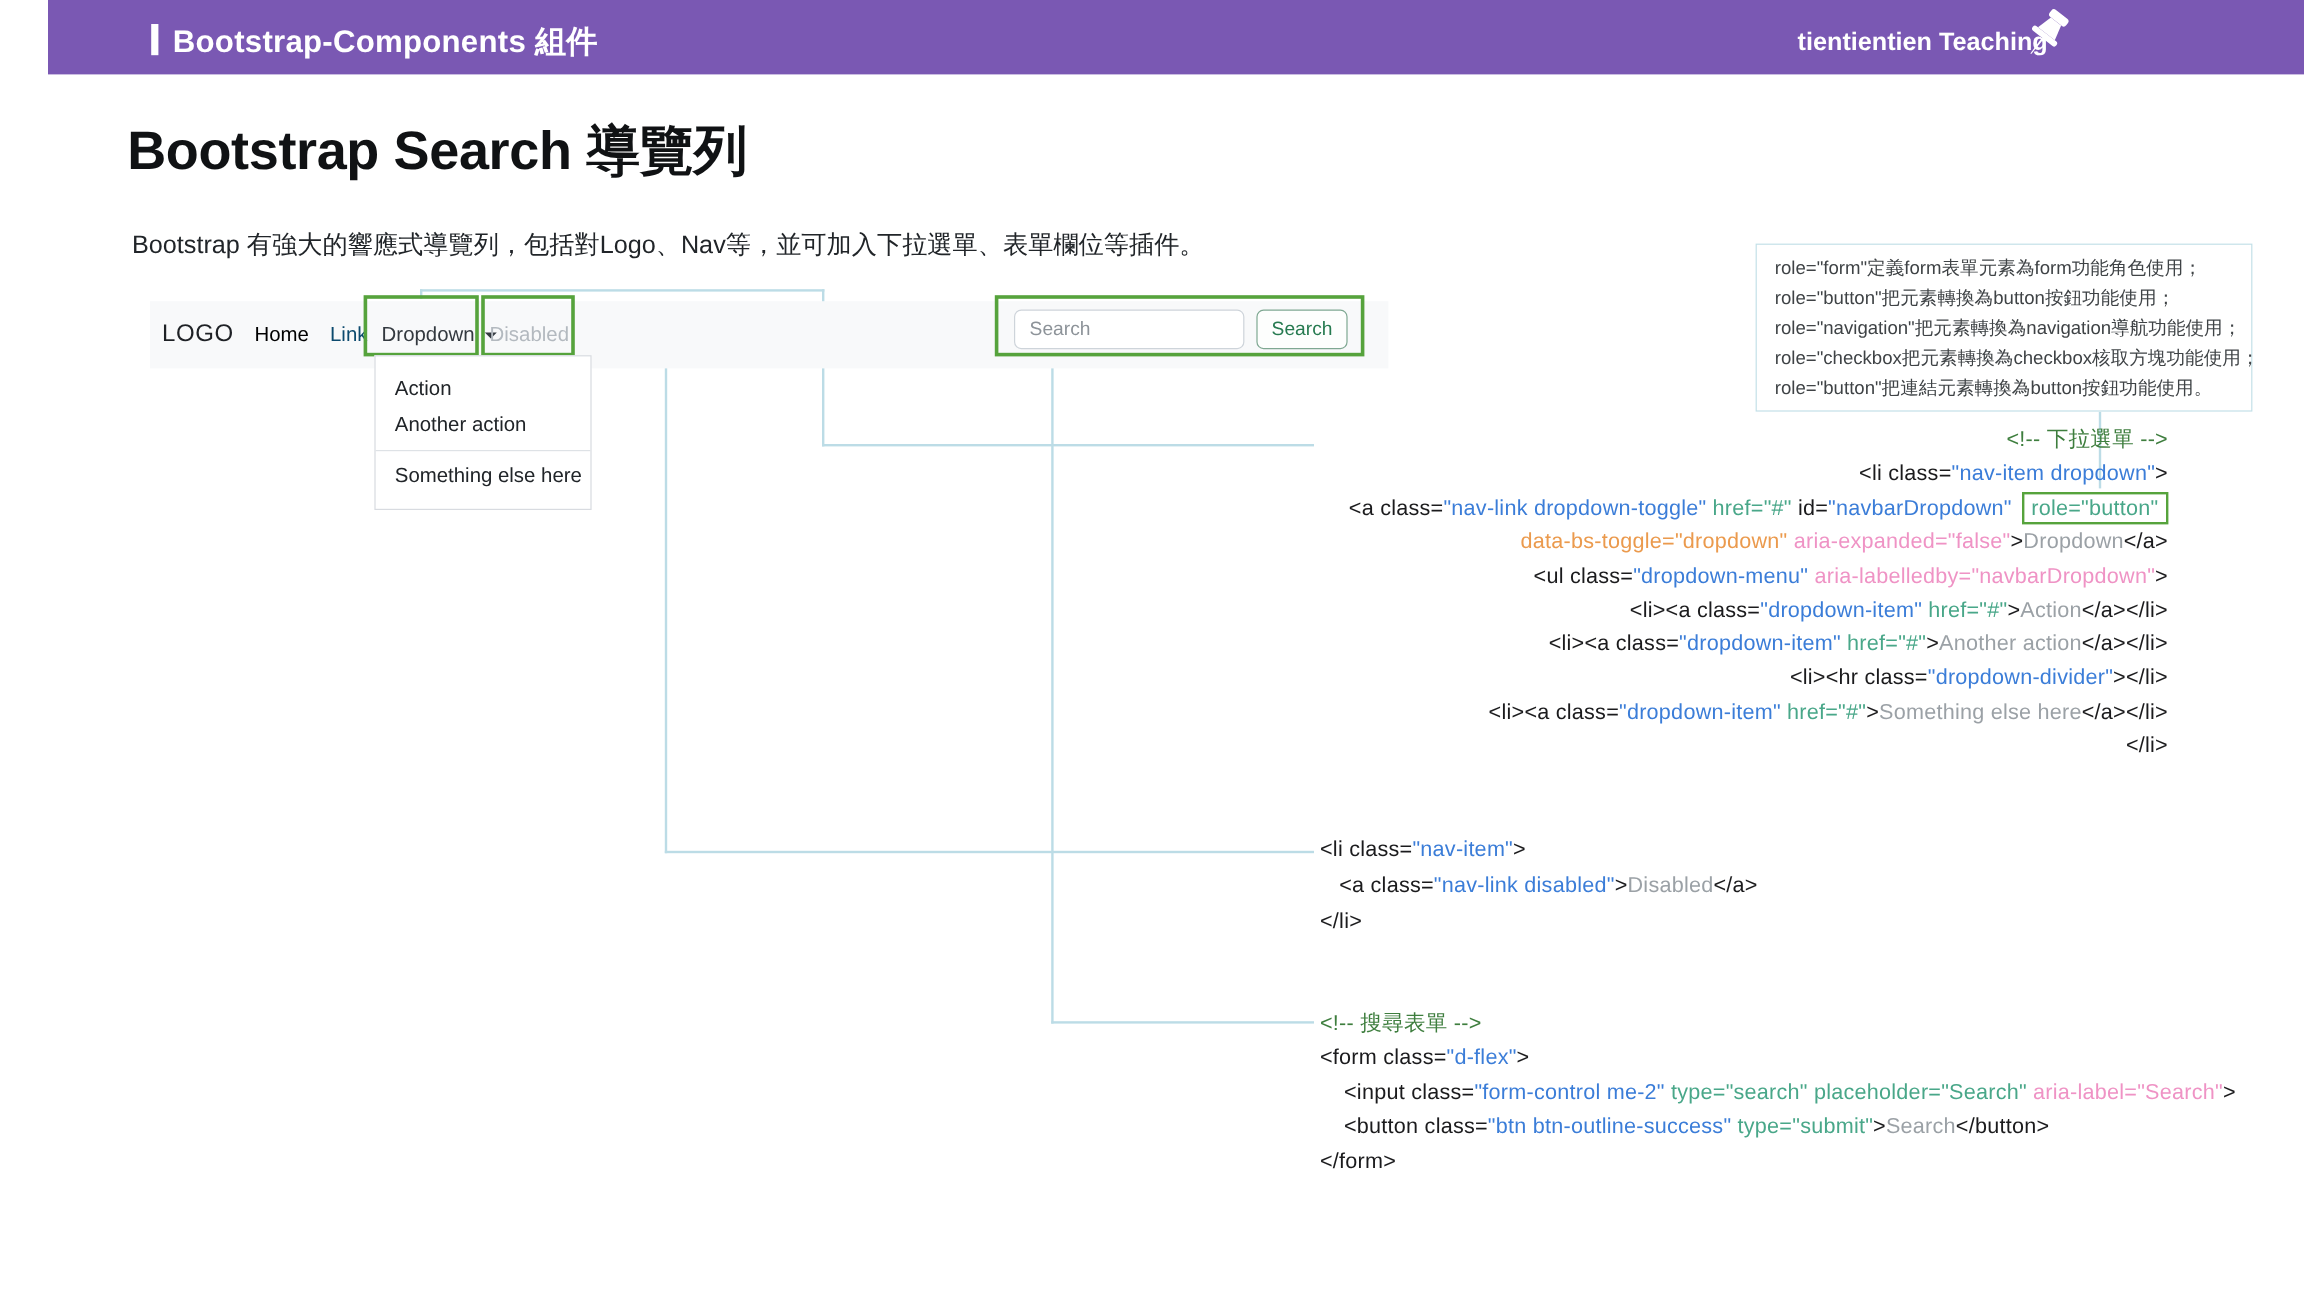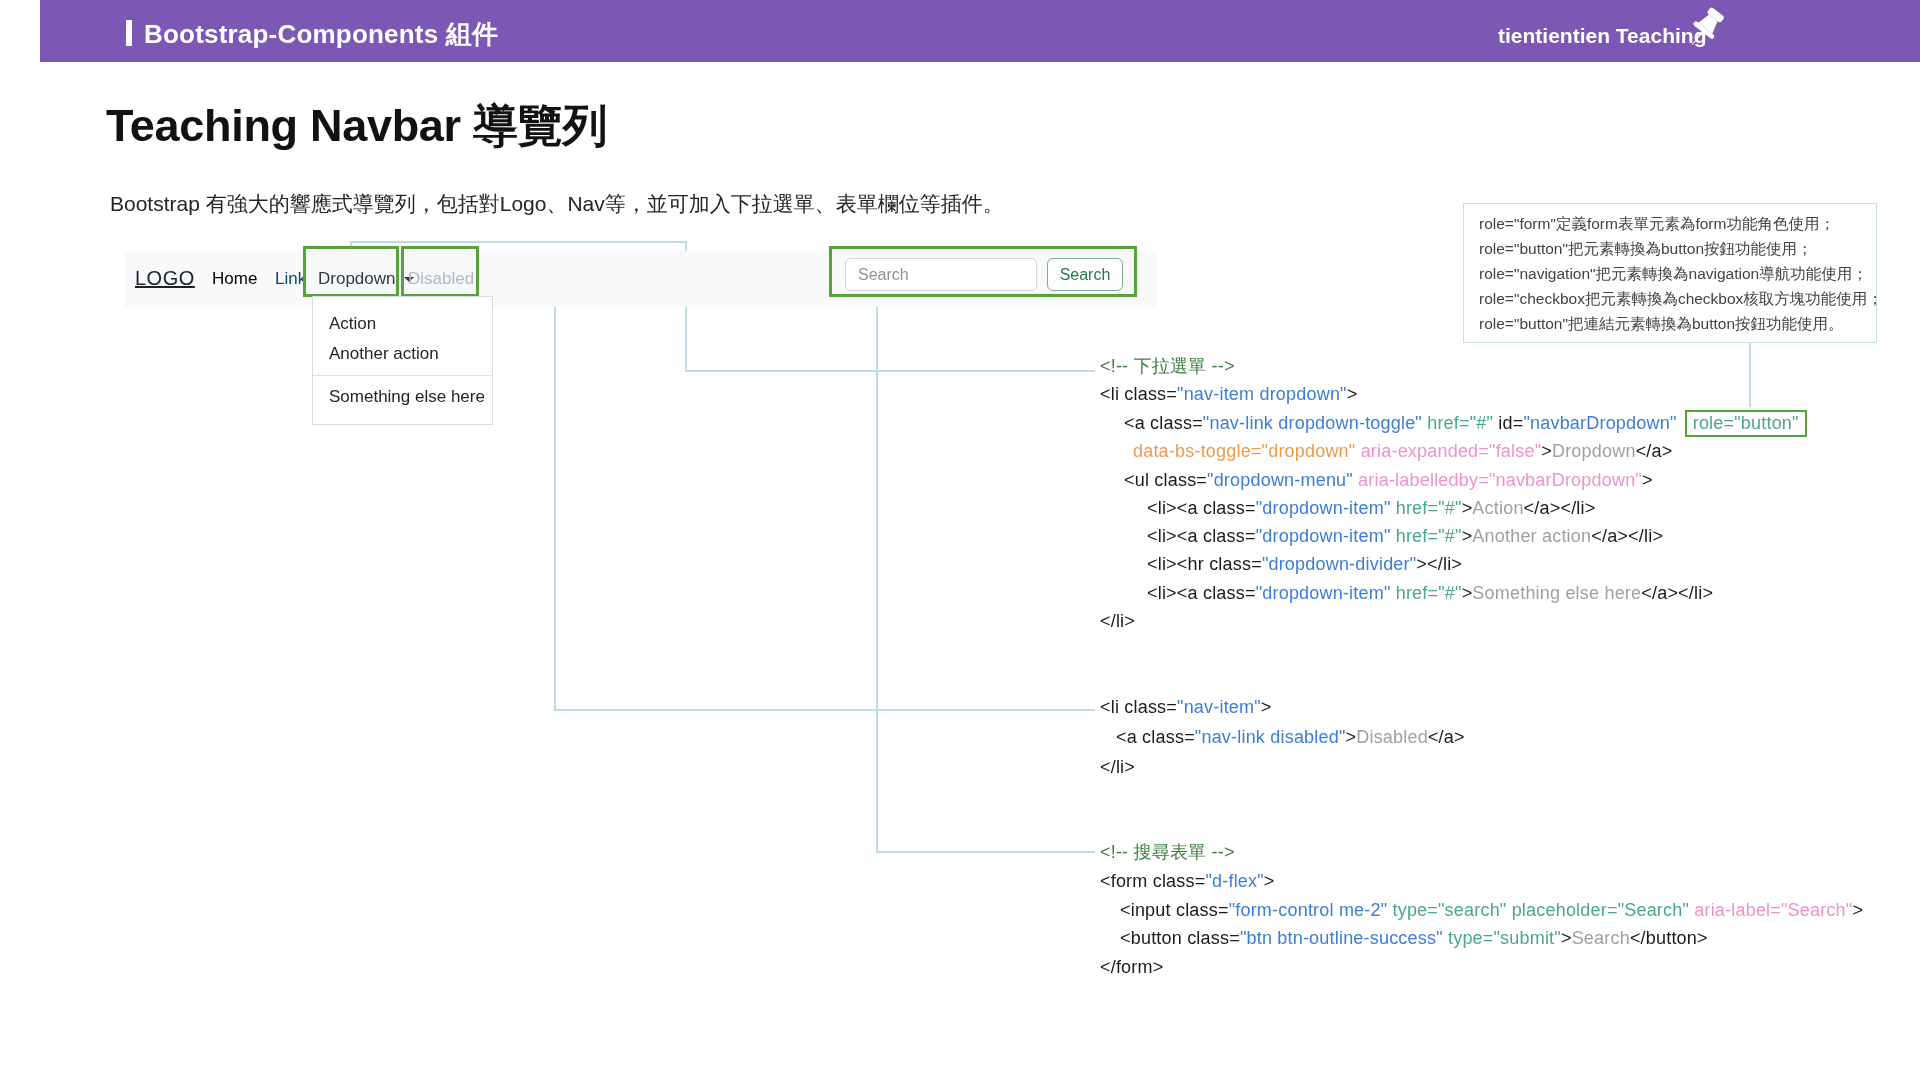--- a/index.html
+++ b/index.html
@@ -12,21 +12,21 @@
   .header-title{position:absolute;left:104px;top:17px;color:#fff;font-size:26px;font-weight:700;letter-spacing:.2px;}
   .header-brand{position:absolute;left:1458px;top:24px;color:#fff;font-size:21px;font-weight:600;}
   .pin-wrap{position:absolute;left:1638px;top:4px;width:52px;height:56px;}
 
   
   .page-title{position:absolute;left:106px;top:96px;font-size:45px;font-weight:700;color:#101214;letter-spacing:-.3px;}
   .page-desc{position:absolute;left:110px;top:190px;font-size:21px;color:#212529;}
 
   
   .navbar{position:absolute;left:125px;top:251px;width:1032px;height:56px;background:#f8f9fa;}
-  .nav-logo{position:absolute;left:10px;top:16px;font-size:20px;color:#1e2125;letter-spacing:.5px;cursor:pointer;text-decoration:underline;}
+  .nav-logo{position:absolute;left:10px;top:16px;font-size:20px;color:#1e2125;letter-spacing:.5px;cursor:pointer;}
   .nav-home{position:absolute;left:87px;top:18px;font-size:17px;font-weight:500;color:#000000;cursor:pointer;}
   .nav-link2{position:absolute;left:150px;top:18px;font-size:17px;color:#0c4a6e;cursor:pointer;}
   .nav-dd{position:absolute;left:193px;top:18px;font-size:17px;color:#33393f;cursor:pointer;}
   .caret{display:inline-block;margin-left:8px;vertical-align:middle;width:0;height:0;
          border-left:5px solid transparent;border-right:5px solid transparent;border-top:5px solid #33393f;}
   .nav-disabled{position:absolute;left:283px;top:18px;font-size:17px;color:#b3b9bf;}
   .search-input{position:absolute;left:720px;top:7px;width:192px;height:33px;box-sizing:border-box;
                 border:1px solid #ced4da;border-radius:6px;background:#fff;padding:0 12px;
                 font-size:16px;color:#212529;font-family:inherit;outline:none;}
   .search-input::placeholder{color:#8d9399;}
@@ -53,21 +53,21 @@
 
   
   .conn{position:absolute;background:#bcdce6;}
 
   
   .code-sec{position:absolute;left:1100px;white-space:nowrap;}
   .code-line{white-space:pre;font-size:18px;letter-spacing:.2px;}
   .sec1 .code-line{line-height:28.3px;}
   .sec2 .code-line{line-height:30px;}
   .sec3 .code-line{line-height:28.8px;}
-  .sec1{top:352px;}
+  .sec1{top:352px;text-align:right;}
   .sec2{top:692px;}
   .sec3{top:838px;}
   .tk-t{color:#1b1b1d;}
   .tk-b{color:#3b7dd8;}
   .tk-tl{color:#49a789;}
   .tk-o{color:#eb9a4d;}
   .tk-p{color:#ef93c5;}
   .tk-x{color:#9ba1a6;}
   .tk-g{color:#3e7e3e;}
   .tk-rb{color:#49a789;display:inline-block;border:2px solid #56a33c;padding:1px 6px 2px;margin-left:3px;line-height:1.15;}
@@ -84,21 +84,21 @@
       <g transform="rotate(38 24 22)" fill="#ffffff">
         <rect x="16" y="1" width="16" height="7" rx="2.5"></rect>
         <path d="M19 8 h10 l3.2 12 h-16.4 z"></path>
         <rect x="12.5" y="20" width="23" height="4.5" rx="2"></rect>
         <path d="M23.1 24.5 h1.8 l-0.5 15 h-0.8 z"></path>
       </g>
     </svg>
   </div>
 </div>
 
-<div class="page-title">Teaching Navbar 導覽列</div>
+<div class="page-title">Bootstrap Search 導覽列</div>
 <div class="page-desc">Bootstrap 有強大的響應式導覽列，包括對Logo、Nav等，並可加入下拉選單、表單欄位等插件。</div>
 
 <div class="conn" style="left:350px;top:241px;width:2px;height:8px;"></div>
 <div class="conn" style="left:350px;top:241px;width:337px;height:2px;"></div>
 <div class="conn" style="left:685px;top:241px;width:2px;height:131px;"></div>
 <div class="conn" style="left:685px;top:370px;width:410px;height:2px;"></div>
 <div class="conn" style="left:479px;top:270px;width:77px;height:2px;"></div>
 <div class="conn" style="left:554px;top:270px;width:2px;height:441px;"></div>
 <div class="conn" style="left:554px;top:709px;width:541px;height:2px;"></div>
 <div class="conn" style="left:876px;top:297px;width:2px;height:556px;"></div>

